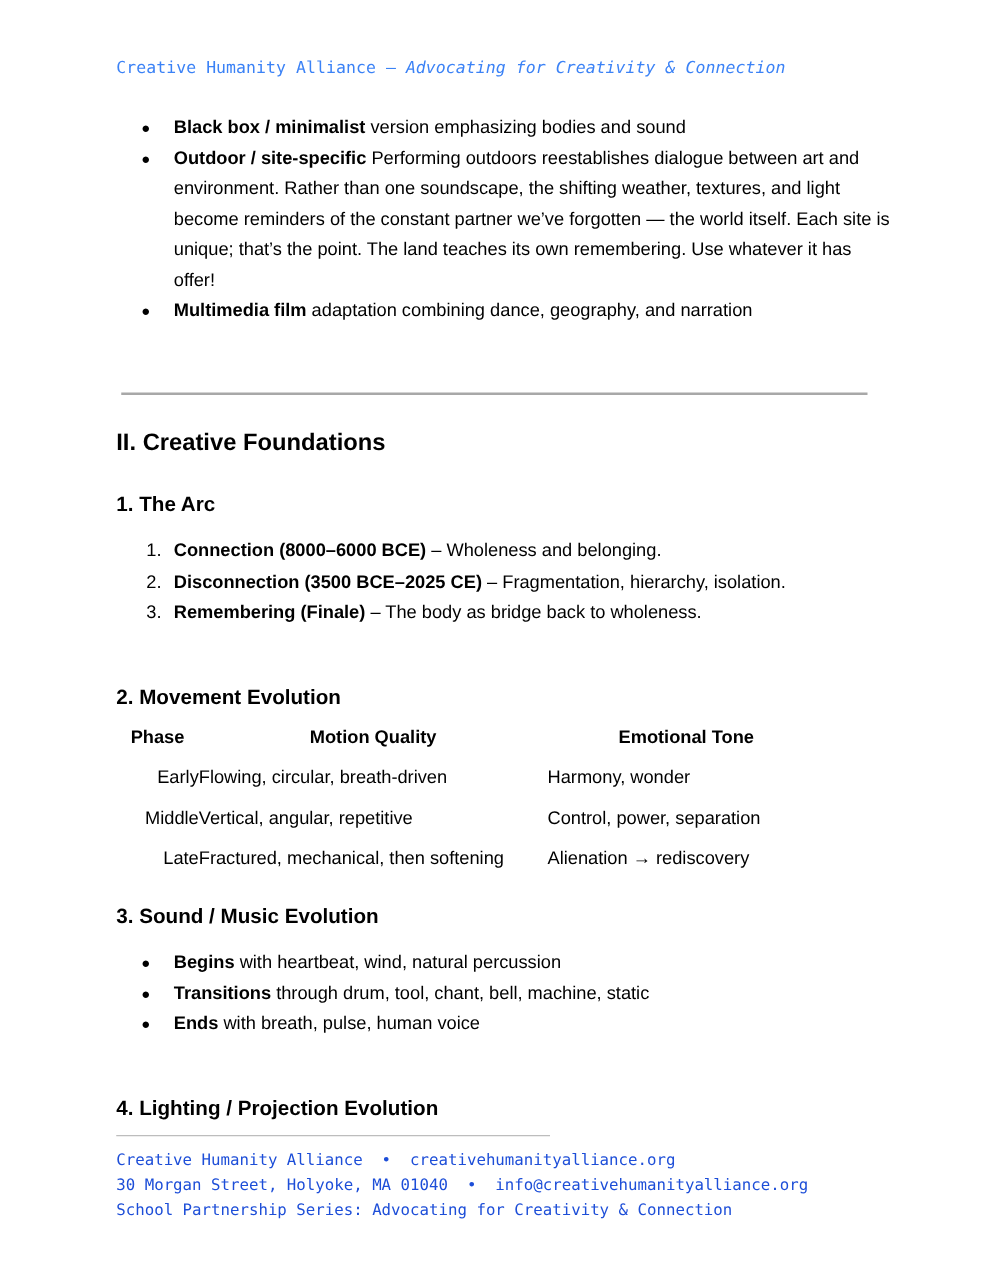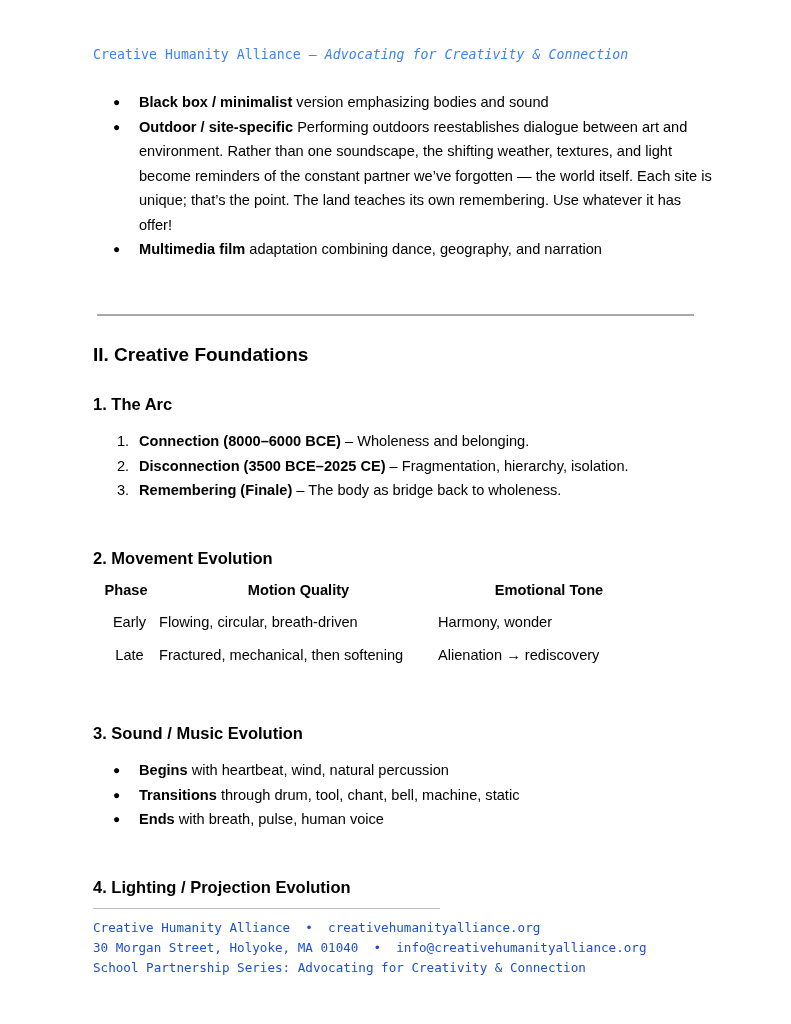--- a/index.html
+++ b/index.html
@@ -33,21 +33,21 @@
     }
     ol.arc { position: absolute; left: 93px; top: 429px; margin: 0; padding: 0; list-style: none; }
     ol.arc li { position: relative; padding-left: 46px; font-size: 14.6px; line-height: 24.5px; }
     ol.arc li .num { position: absolute; left: 24px; top: 0; }
     table.movement {
       position: absolute; left: 93px; top: 574px; border-collapse: collapse;
       font-size: 14.6px;
     }
     table.movement th { font-weight: bold; padding: 0; height: 32px; text-align: center; }
     table.movement td { padding: 0; height: 32.5px; vertical-align: middle; }
-    table.movement .c1 { width: 59px; padding-left: 7px; text-align: center; }
+    table.movement .c1 { width: 59px; padding-left: 7px; text-align: right; }
     table.movement th.c1 { text-align: center; padding-left: 0; width: 59px; }
     table.movement .c2 { width: 279px; }
     table.movement .c3 { width: 222px; }
     .sound-bullets { left: 93px; top: 758px; width: 600px; }
     .footer-divider {
       position: absolute; left: 93px; top: 908px; width: 347px; height: 1px; background: #bdbdbd;
     }
     .footer {
       position: absolute; left: 93px; top: 918px;
       font-family: "DejaVu Sans Mono", "Liberation Mono", monospace;
@@ -105,20 +105,25 @@
       <th class="c3">Emotional Tone</th>
     </tr>
   </thead>
   <tbody>
     <tr>
       <td class="c1">Early</td>
       <td class="c2">Flowing, circular, breath-driven</td>
       <td class="c3">Harmony, wonder</td>
     </tr>
     <tr>
+      <td class="c1">Middle</td>
+      <td class="c2">Vertical, angular, repetitive</td>
+      <td class="c3">Control, power, separation</td>
+    </tr>
+    <tr>
       <td class="c1">Late</td>
       <td class="c2">Fractured, mechanical, then softening</td>
       <td class="c3">Alienation → rediscovery</td>
     </tr>
   </tbody>
 </table>
 
 <h2 style="top:724px">3. Sound / Music Evolution</h2>
 <ul class="bullets sound-bullets">
   <li>

